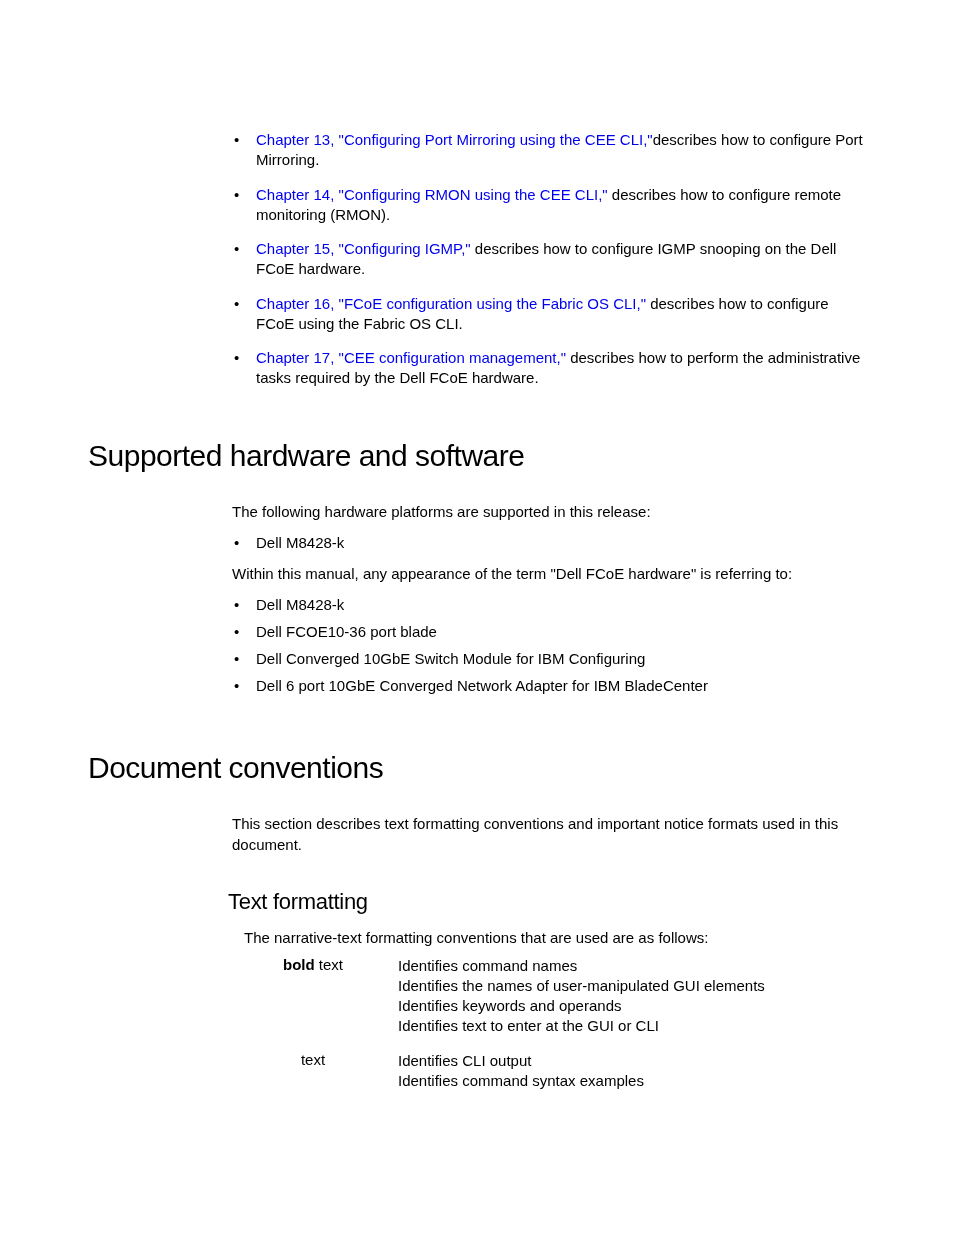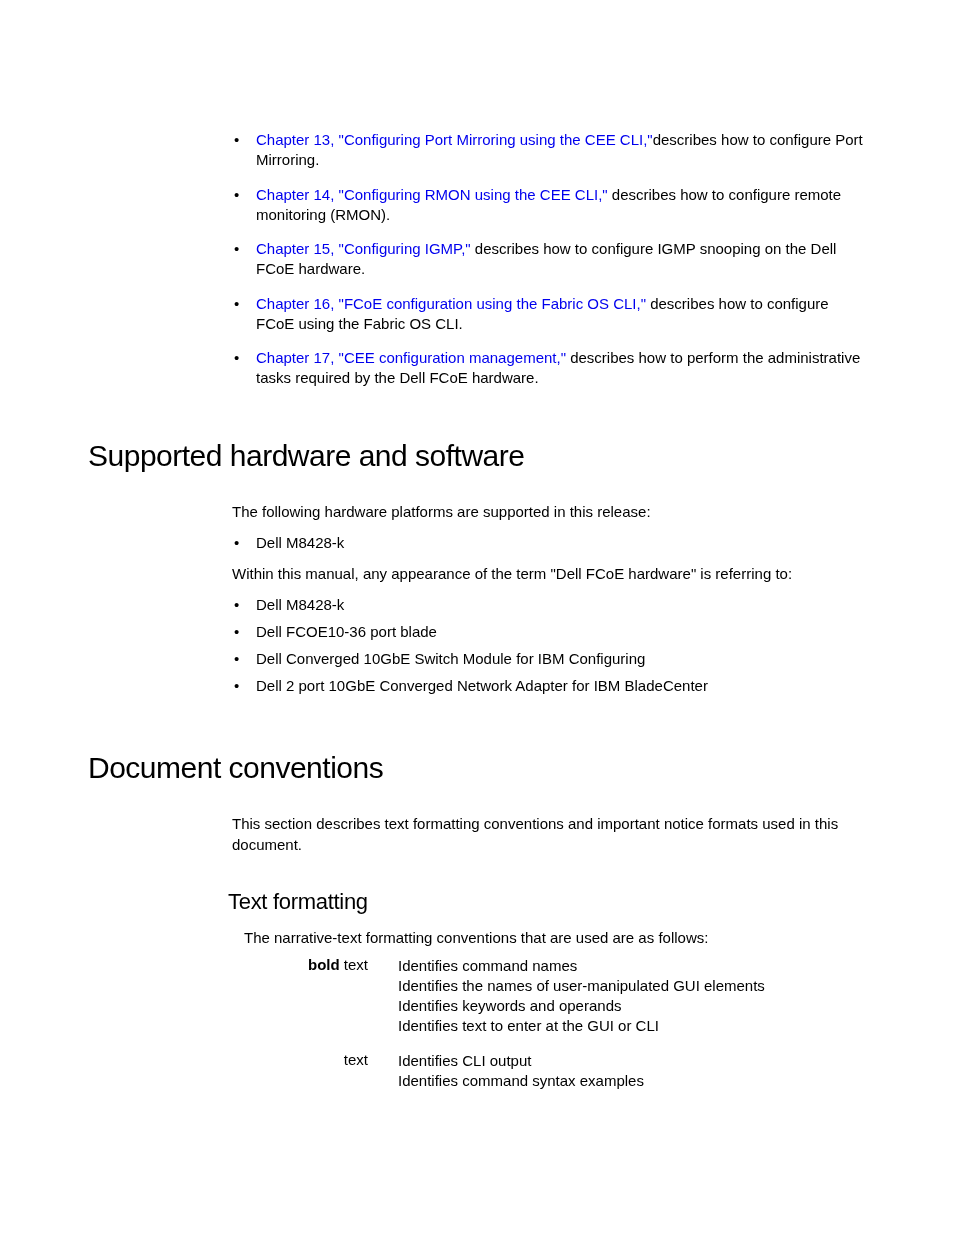--- a/index.html
+++ b/index.html
@@ -87,21 +87,21 @@
     margin-top: 10px;
     font-size: 15px;
   }
   .fmt-row {
     display: flex;
     margin-bottom: 14px;
   }
   .fmt-label {
     width: 110px;
     flex-shrink: 0;
-    text-align: right;
+    text-align: center;
     padding-right: 30px;
   }
   .fmt-desc {
     flex: 1;
     line-height: 1.35;
   }
   .bold { font-weight: bold; }
   .italic { font-style: italic; }
 </style>
 </head>
@@ -121,21 +121,21 @@
   <div class="body-block">
     <p>The following hardware platforms are supported in this release:</p>
     <ul class="simple-list" id="hw-platforms">
         <li>Dell M8428-k</li>
       </ul>
     <p>Within this manual, any appearance of the term "Dell FCoE hardware" is referring to:</p>
     <ul class="simple-list" id="hw-refers">
         <li>Dell M8428-k</li>
         <li>Dell FCOE10-36 port blade</li>
         <li>Dell Converged 10GbE Switch Module for IBM Configuring</li>
-        <li>Dell 2 port 10GbE Converged Network Adapter for IBM BladeCenter</li>
+        <li>Dell 6 port 10GbE Converged Network Adapter for IBM BladeCenter</li>
       </ul>
   </div>
 
   <div class="section-gap"></div>
 
   <h1>Document conventions</h1>
   <div class="body-block">
     <p>This section describes text formatting conventions and important notice formats used in this document.</p>
   </div>
 

